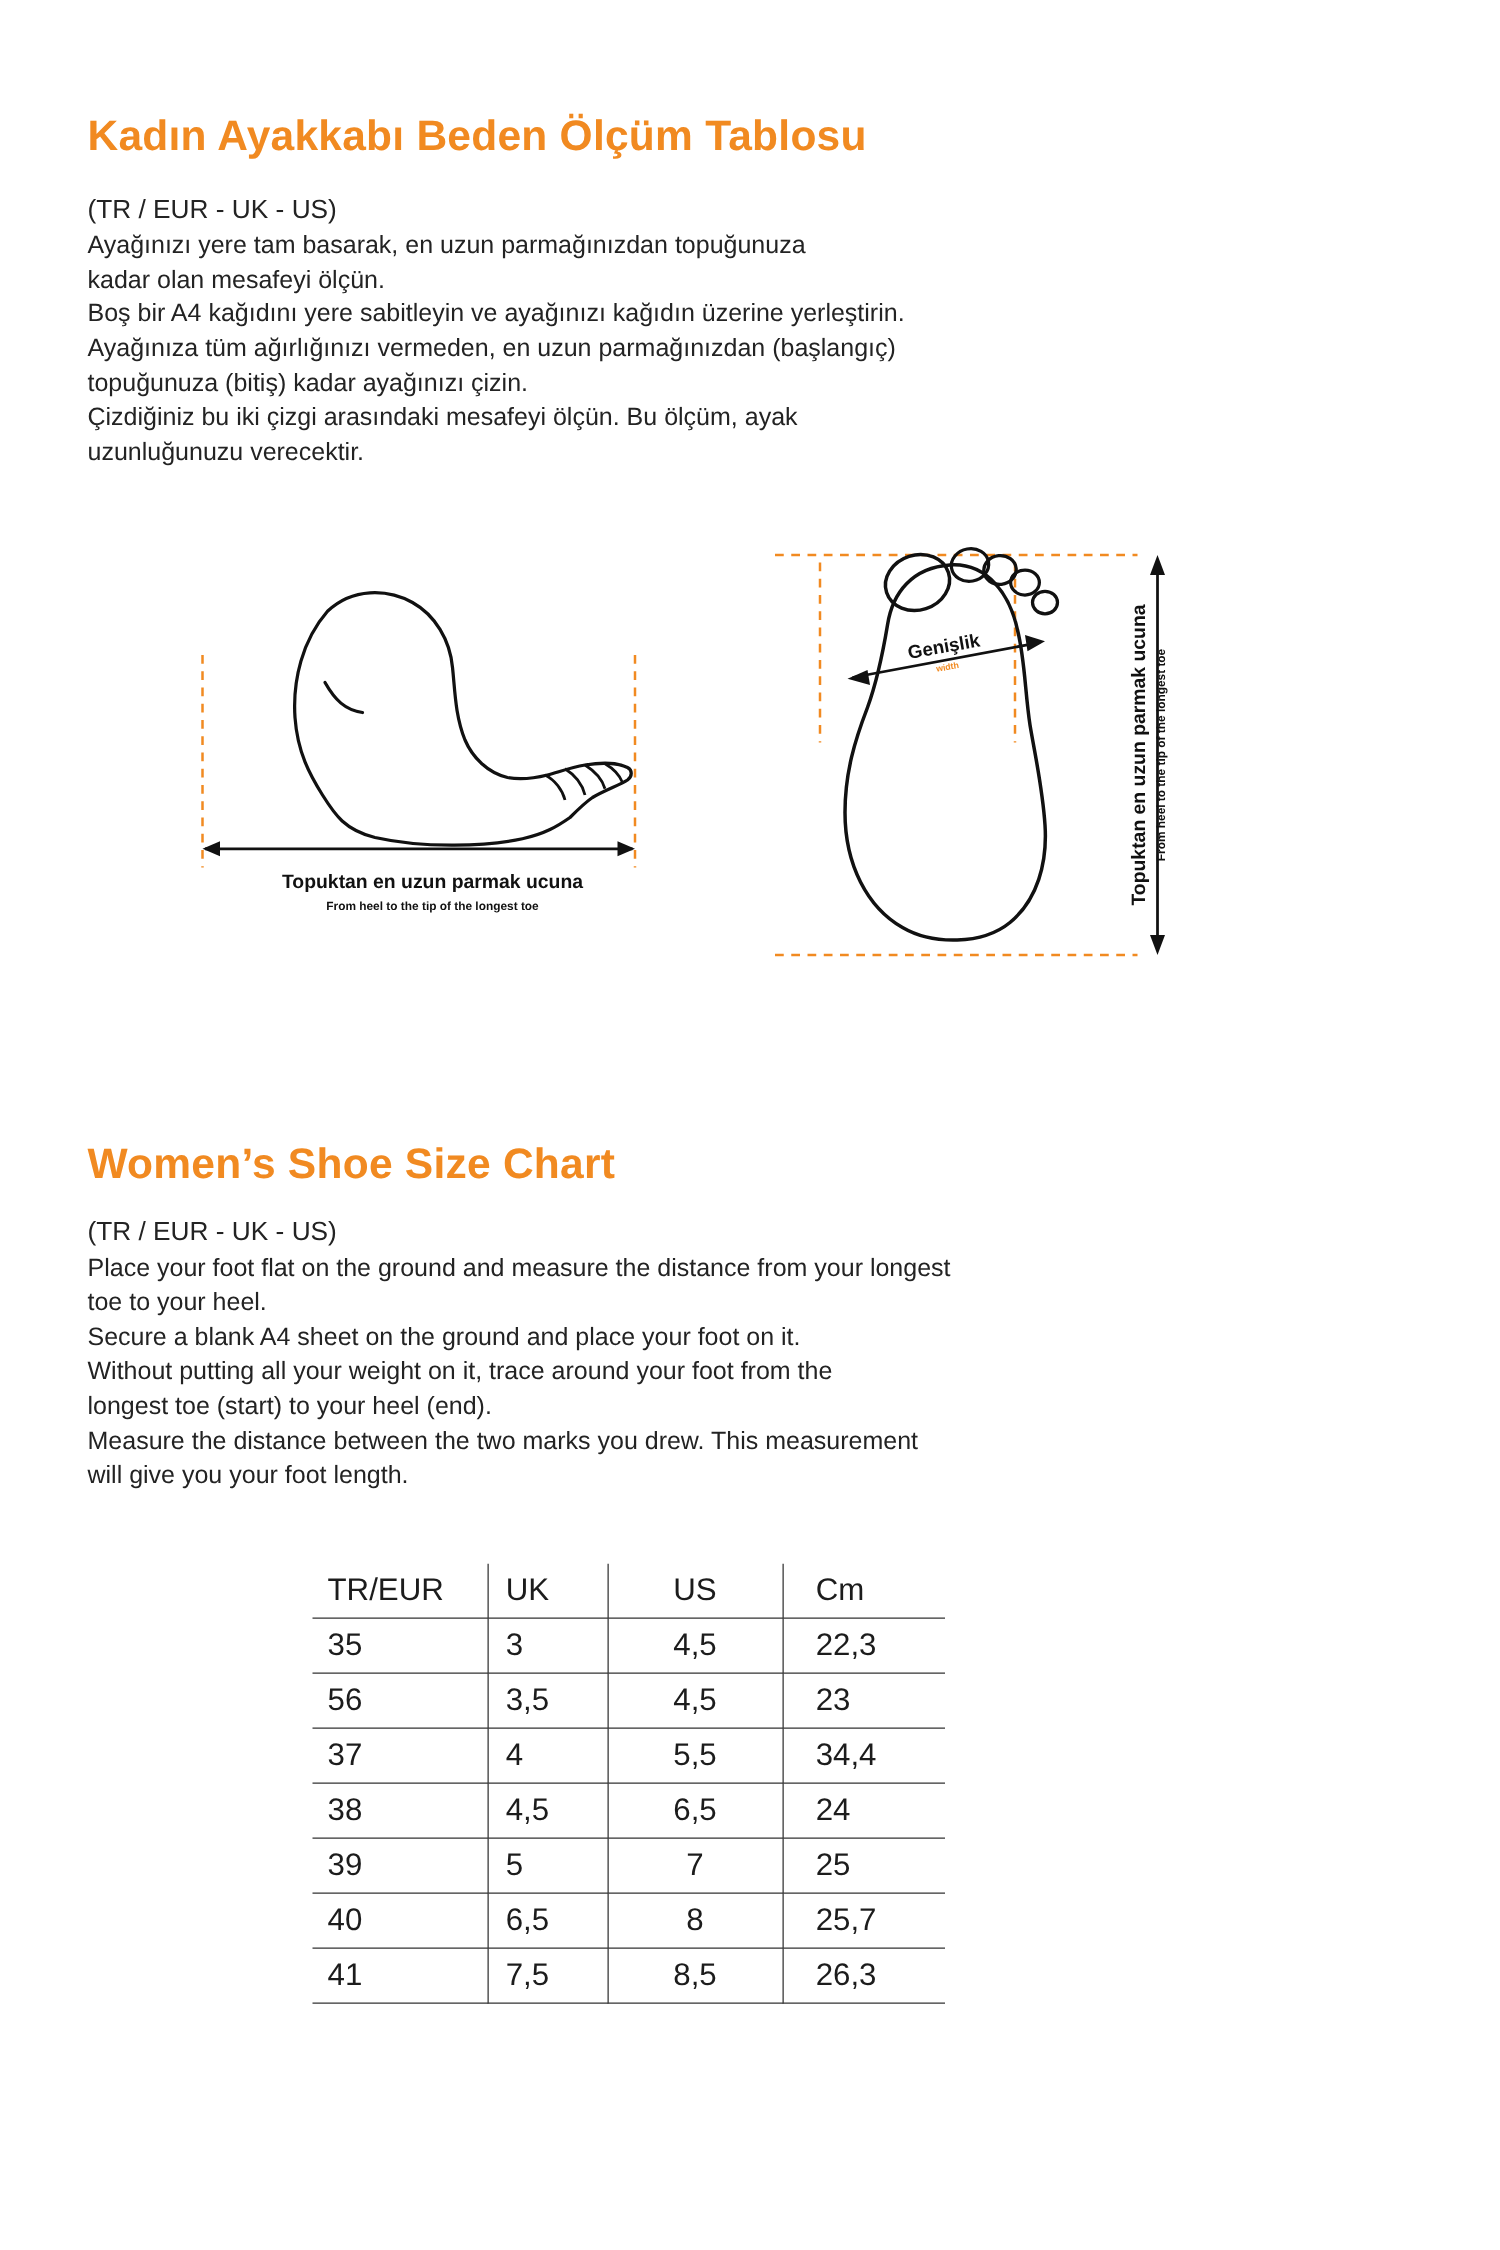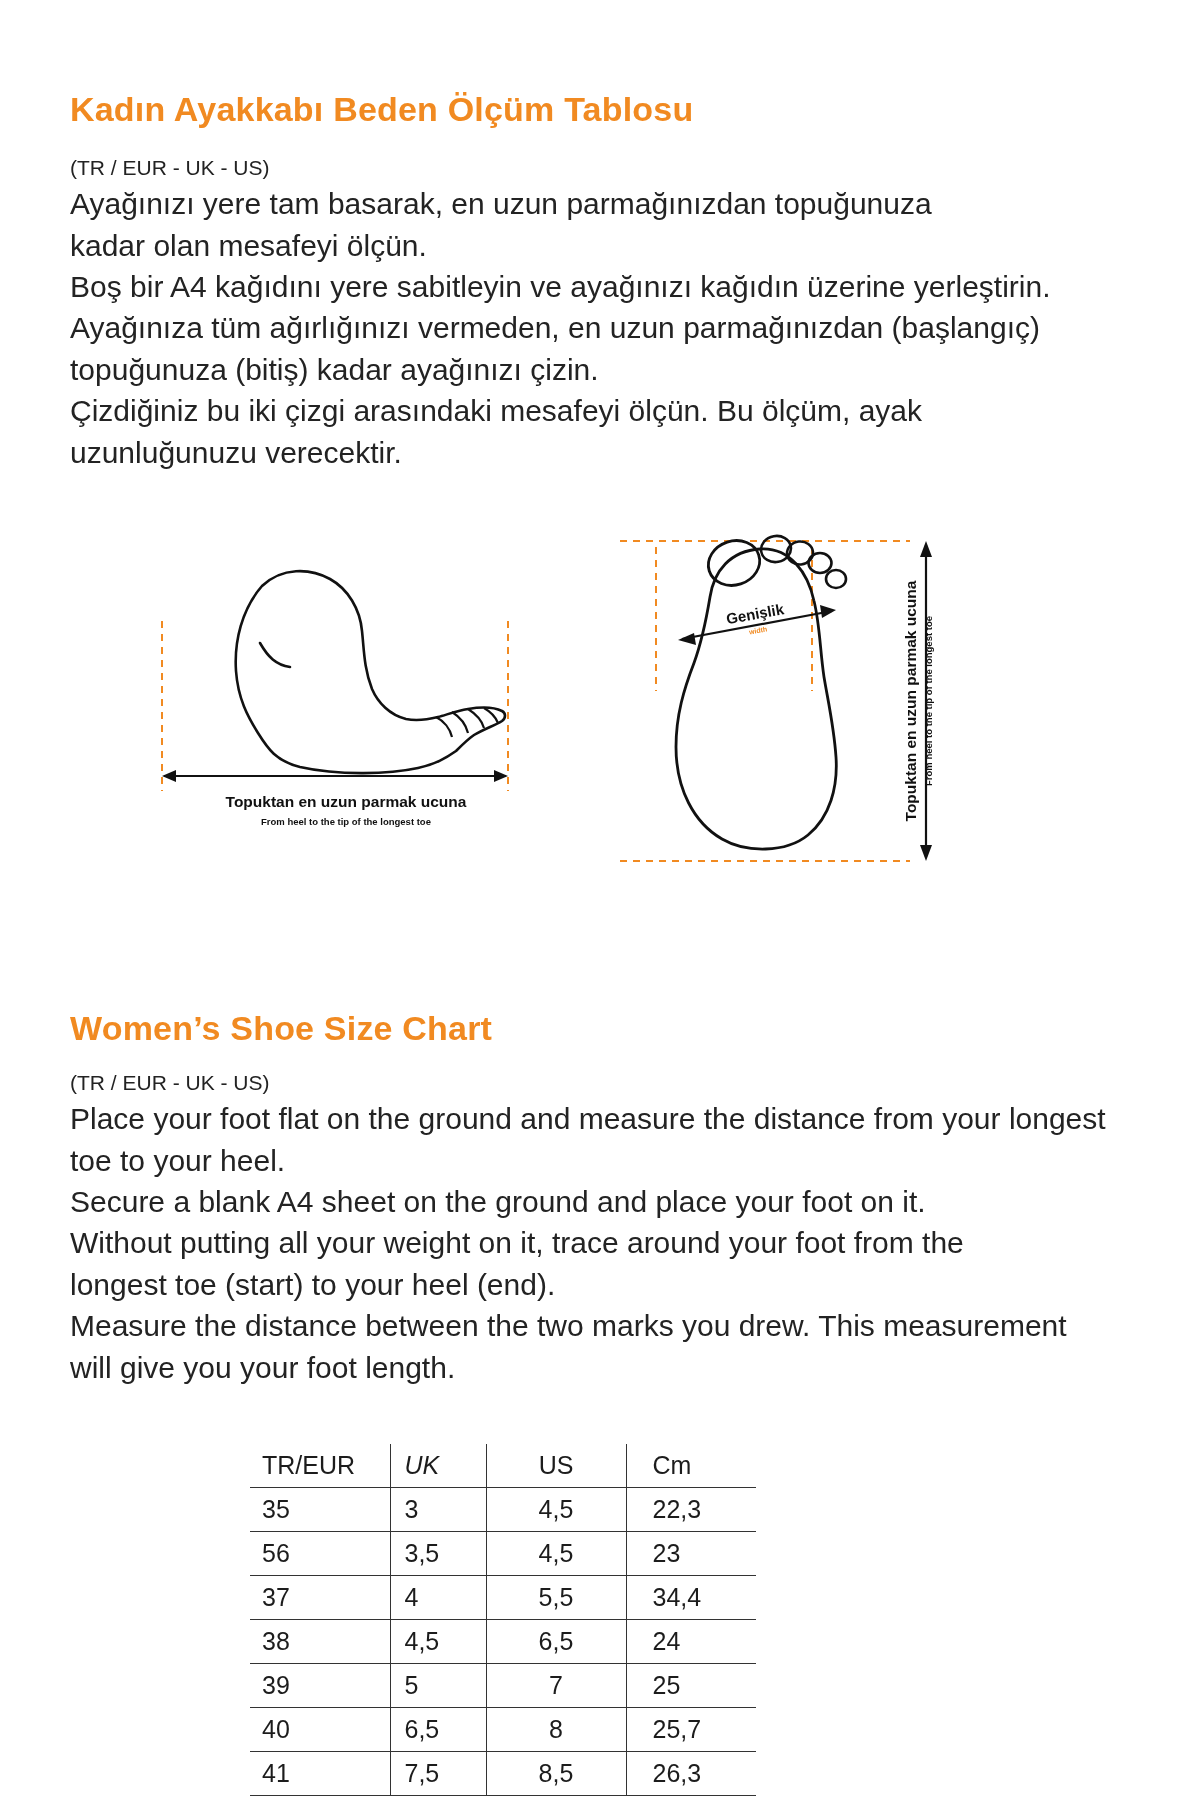--- a/index.html
+++ b/index.html
@@ -18,21 +18,21 @@
     position: relative;
   }
   h1.section-title {
     color: #f18a21;
     font-size: 34px;
     font-weight: 700;
     margin: 0 0 26px 0;
     letter-spacing: 0.2px;
   }
   .paragraph {
-    font-size: 30px;
+    font-size: 20px;
     line-height: 1.38;
     color: #232323;
     margin: 0;
     white-space: pre-line;
     max-width: 1060px;
   }
   .para-sub {
     font-size: 21px;
     line-height: 1.25;
     color: #232323;
@@ -110,21 +110,21 @@
   table.size-table th {
     border-bottom: 1.5px solid #333;
   }
   table.size-table th.c-treur, table.size-table td.c-treur { width: 140px; }
   table.size-table th.c-uk, table.size-table td.c-uk { width: 96px; }
   table.size-table th.c-us, table.size-table td.c-us { width: 140px; text-align: center; margin-top: 29px;}
   table.size-table th.c-cm, table.size-table td.c-cm { width: 130px; }
   table.size-table th.c-us { text-align: center; }
   table.size-table th.c-cm { padding-left: 26px; }
   table.size-table td.c-cm { padding-left: 26px; }
-  table.size-table th.c-uk { padding-left: 14px; font-style: italic; }
+  table.size-table th.c-uk { padding-left: 14px; }
   table.size-table td.c-uk { padding-left: 14px; }
 </style>
 </head>
 <body>
 
 <div class="page">
 
   <h1 class="section-title">Kadın Ayakkabı Beden Ölçüm Tablosu</h1>
 
   <div class="para-sub">(TR / EUR - UK - US)</div>

